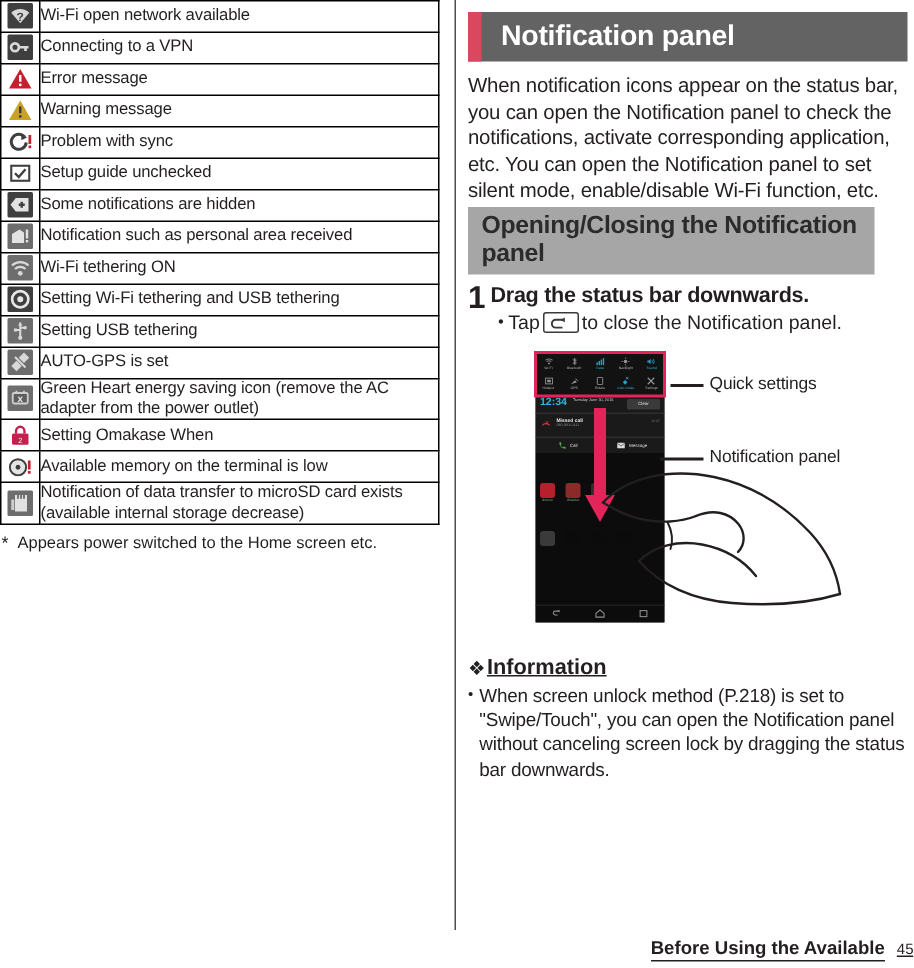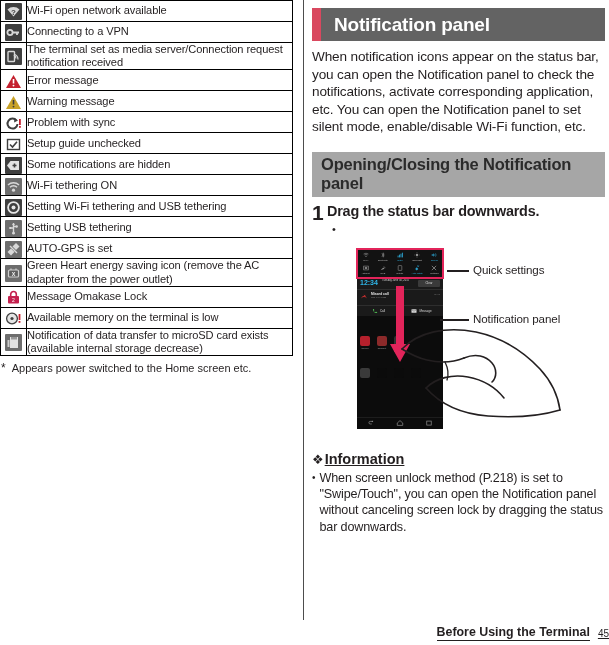--- a/index.html
+++ b/index.html
@@ -61,21 +61,21 @@
     position:absolute;left:0;top:0;width:9px;height:100%;background:#d9485f;
   }
   .band-main .btitle{
     color:#ffffff;font-size:19px;font-weight:bold;margin-left:22px;letter-spacing:-0.2px;
   }
   .body-para{
     font-size:13.6px;line-height:17.6px;margin:7px 0 0 0;width:292px;
     letter-spacing:-0.15px;
   }
   .band-sub{
-    background:#a6a6a6;width:293px;margin-top:16px;padding:3px 0 4px 9px;
+    background:#a6a6a6;width:271px;margin-top:2px;padding:3px 0 4px 9px;
     box-sizing:border-box;
   }
   .band-sub .stitle{
     color:#2b2b2b;font-size:16.5px;font-weight:bold;line-height:19px;letter-spacing:-0.2px;
   }
 
   .step{display:flex;margin-top:6px;}
   .step .num{font-size:21px;font-weight:bold;line-height:20px;width:15px;flex:0 0 15px;}
   .step .sbody{flex:1;}
   .step .shead{font-size:14.4px;font-weight:bold;line-height:17px;letter-spacing:-0.2px;}
@@ -164,28 +164,20 @@
           </tr>
           <tr>
             <td class="iconcell"><span class="ico ">
      <svg width="17" height="17" viewBox="0 0 17 17">
                   <circle cx="5" cy="8.5" r="2.6" fill="none" stroke="#d8d8d8" stroke-width="1.8"></circle>
                   <path d="M7 8.5 H14 M12 8.5 V11" stroke="#d8d8d8" stroke-width="1.8"></path>
                 </svg></span></td>
             <td class="desccell">Connecting to a VPN</td>
           </tr>
           <tr>
-            <td class="iconcell"><span class="ico ">
-     <svg width="17" height="17" viewBox="0 0 17 17">
-                  <rect x="3" y="3.5" width="6.5" height="10" rx="0.8" fill="none" stroke="#d8d8d8" stroke-width="1.4"></rect>
-                  <path d="M11 10.5 a3.5 3.5 0 0 0-2.2-3.2 M13 11.5 a5.6 5.6 0 0 0-3.6-5.2" fill="none" stroke="#d8d8d8" stroke-width="1.2"></path>
-                </svg></span></td>
-            <td class="desccell">The terminal set as media server/Connection request notification received</td>
-          </tr>
-          <tr>
             <td class="iconcell"><span class="ico plain"><svg width="17" height="17" viewBox="0 0 17 17">
                   <path d="M8.5 2 L16 15 L1 15 Z" fill="#c4202e"></path>
                   <path d="M8.5 6 V10.5" stroke="#fff" stroke-width="1.6"></path>
                   <circle cx="8.5" cy="12.6" r="0.95" fill="#fff"></circle>
                 </svg></span></td>
             <td class="desccell">Error message</td>
           </tr>
           <tr>
             <td class="iconcell"><span class="ico plain"><svg width="17" height="17" viewBox="0 0 17 17">
                   <path d="M8.5 2 L16 15 L1 15 Z" fill="#c9a227"></path>
@@ -210,20 +202,29 @@
                 </svg></span></td>
             <td class="desccell">Setup guide unchecked</td>
           </tr>
           <tr>
             <td class="iconcell"><span class="ico ">
      <svg width="17" height="17" viewBox="0 0 17 17">
                   <path d="M2 8.5 L5.5 4 H14 V13 H5.5 Z" fill="#e2e2e2"></path>
                   <path d="M9.5 6.5 V10.5 M7.5 8.5 H11.5" stroke="#3f3f3f" stroke-width="1.6"></path>
                 </svg></span></td>
             <td class="desccell">Some notifications are hidden</td>
+          </tr>
+          <tr>
+            <td class="iconcell"><span class="ico light">
+     <svg width="17" height="17" viewBox="0 0 17 17">
+                  <path d="M3 13 V7 L8 4 L11 6 V13 Z" fill="#e2e2e2"></path>
+                  <rect x="12.2" y="4" width="1.6" height="6" fill="#e2e2e2"></rect>
+                  <rect x="12.2" y="11" width="1.6" height="1.6" fill="#e2e2e2"></rect>
+                </svg></span></td>
+            <td class="desccell">Notification such as personal area received</td>
           </tr>
           <tr>
             <td class="iconcell"><span class="ico light">
      <svg width="17" height="17" viewBox="0 0 17 17">
                   <path d="M3 7 a8 8 0 0 1 11 0" fill="none" stroke="#d8d8d8" stroke-width="1.5"></path>
                   <path d="M5 9.3 a5 5 0 0 1 7 0" fill="none" stroke="#d8d8d8" stroke-width="1.5"></path>
                   <circle cx="8.5" cy="12.2" r="1.6" fill="#d8d8d8"></circle>
                 </svg></span></td>
             <td class="desccell">Wi-Fi tethering ON</td>
           </tr>
@@ -264,21 +265,21 @@
                   <text x="8.5" y="10.8" font-size="6.5" font-family="Liberation Sans" font-weight="bold" fill="#e8e8e8" text-anchor="middle">x</text>
                 </svg></span></td>
             <td class="desccell">Green Heart energy saving icon (remove the AC adapter from the power outlet)</td>
           </tr>
           <tr>
             <td class="iconcell"><span class="ico plain"><svg width="17" height="17" viewBox="0 0 17 17">
                   <rect x="3" y="7" width="11" height="7.5" rx="1" fill="#c4204e"></rect>
                   <path d="M5.7 7 V5.3 a2.8 2.8 0 0 1 5.6 0 V7" fill="none" stroke="#c4204e" stroke-width="1.6"></path>
                   <text x="8.5" y="13" font-size="5" font-family="Liberation Sans" fill="#fff" text-anchor="middle">2</text>
                 </svg></span></td>
-            <td class="desccell">Message Omakase Lock</td>
+            <td class="desccell">Setting Omakase When</td>
           </tr>
           <tr>
             <td class="iconcell"><span class="ico plain"><svg width="17" height="17" viewBox="0 0 17 17">
                   <circle cx="7" cy="8.5" r="5.4" fill="#e4e4e4" stroke="#3f3f3f" stroke-width="1.3"></circle>
                   <circle cx="7" cy="8.5" r="1.6" fill="#3f3f3f"></circle>
                   <rect x="13.6" y="4" width="1.8" height="6" fill="#c4202e"></rect>
                   <rect x="13.6" y="11" width="1.8" height="1.8" fill="#c4202e"></rect>
                 </svg></span></td>
             <td class="desccell">Available memory on the terminal is low</td>
           </tr>
@@ -313,20 +314,26 @@
     <div class="band-sub">
       <div class="stitle">Opening/Closing the Notification panel</div>
     </div>
 
     <div class="step">
       <div class="num">1</div>
       <div class="sbody">
         <div class="shead">Drag the status bar downwards.</div>
         <div class="sbullet">
           <span class="dot">•</span>
+          <span>
+            <span>Tap</span><span class="keyicon"><svg width="20" height="10" viewBox="0 0 20 10">
+                  <path d="M13 2.2 H7.5 a2.6 2.6 0 0 0 0 5.2 H12" fill="none" stroke="#3a3a3a" stroke-width="1.3"></path>
+                  <path d="M13.6 0.6 L13.6 3.9 L10.6 2.25 Z" fill="#3a3a3a"></path>
+                </svg></span><span>to close the Notification panel.</span>
+          </span>
         </div>
       </div>
     </div>
 
     <div class="illus">
 
       <div class="phone">
 
         <div class="qs">
           <div class="qs-grid" id="qs-grid">
@@ -508,17 +515,17 @@
       <span class="ihtxt">Information</span>
     </div>
     <div class="info-item">
       <span class="dot">•</span>
       <span class="itxt">When screen unlock method (P.218) is set to "Swipe/Touch", you can open the Notification panel without canceling screen lock by dragging the status bar downwards.</span>
     </div>
 
   </div>
 
   <div class="footer">
-    <div class="fchap">Before Using the Terminal</div>
+    <div class="fchap">Before Using the Available</div>
     <div class="fpage">45</div>
   </div>
 
 </div>
 
 </body></html>

